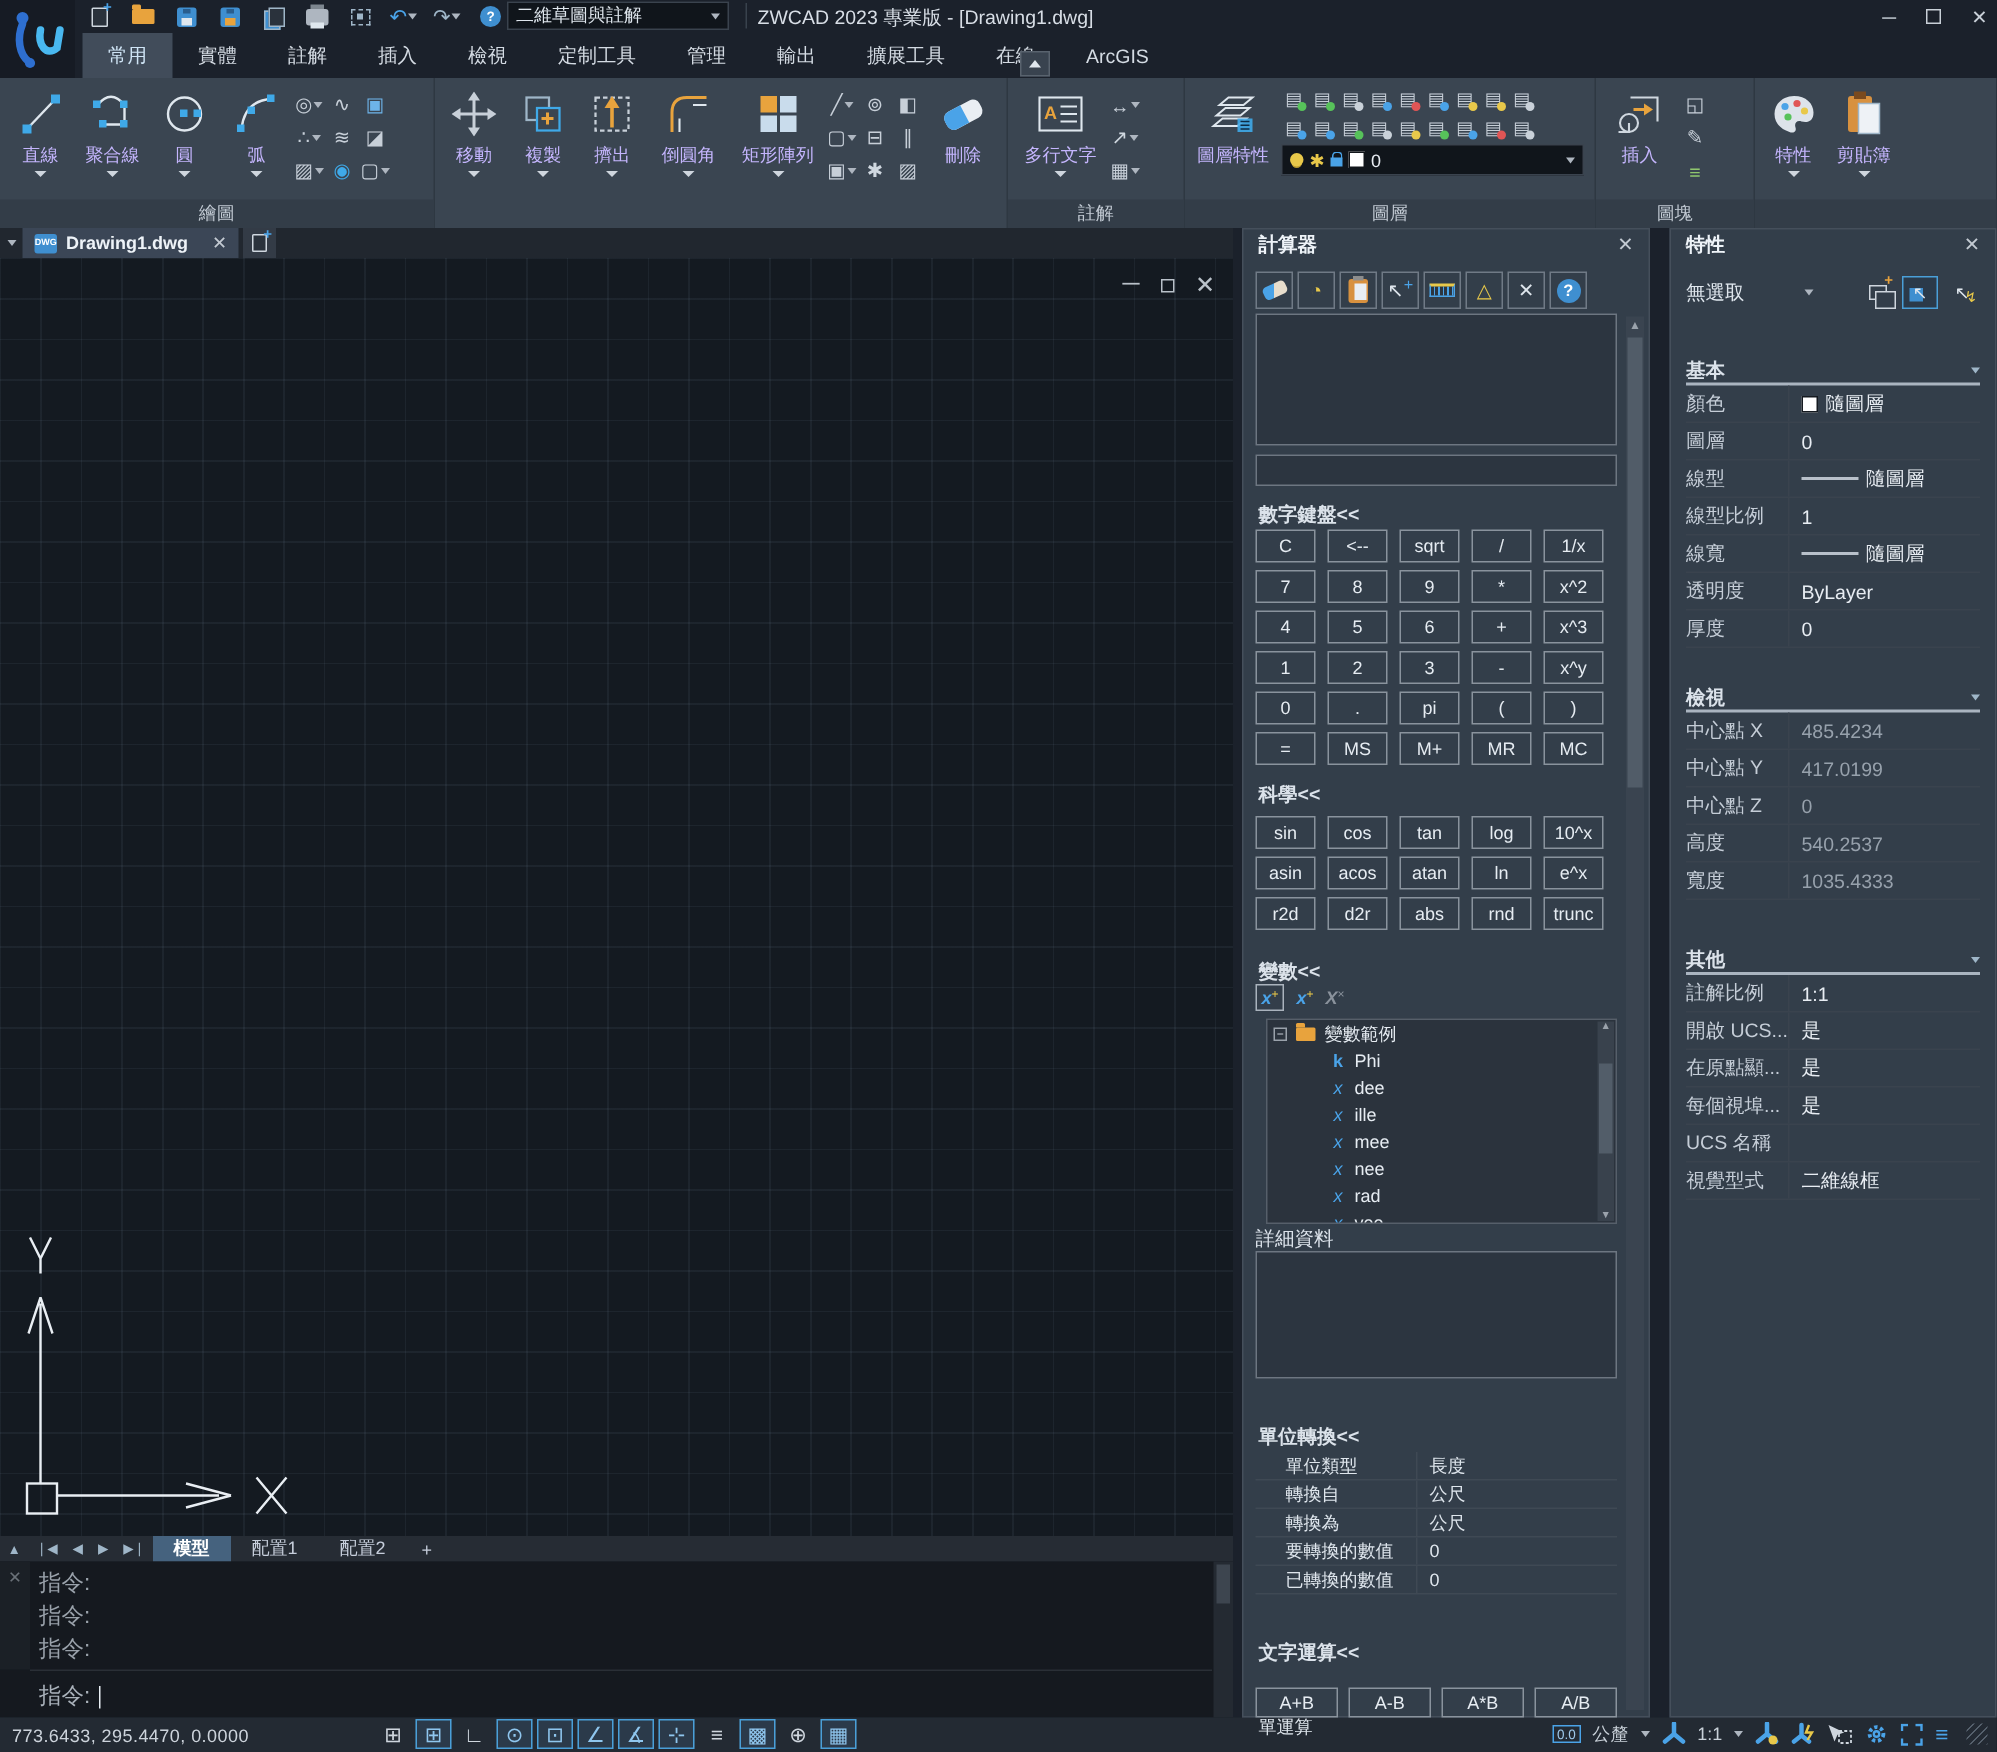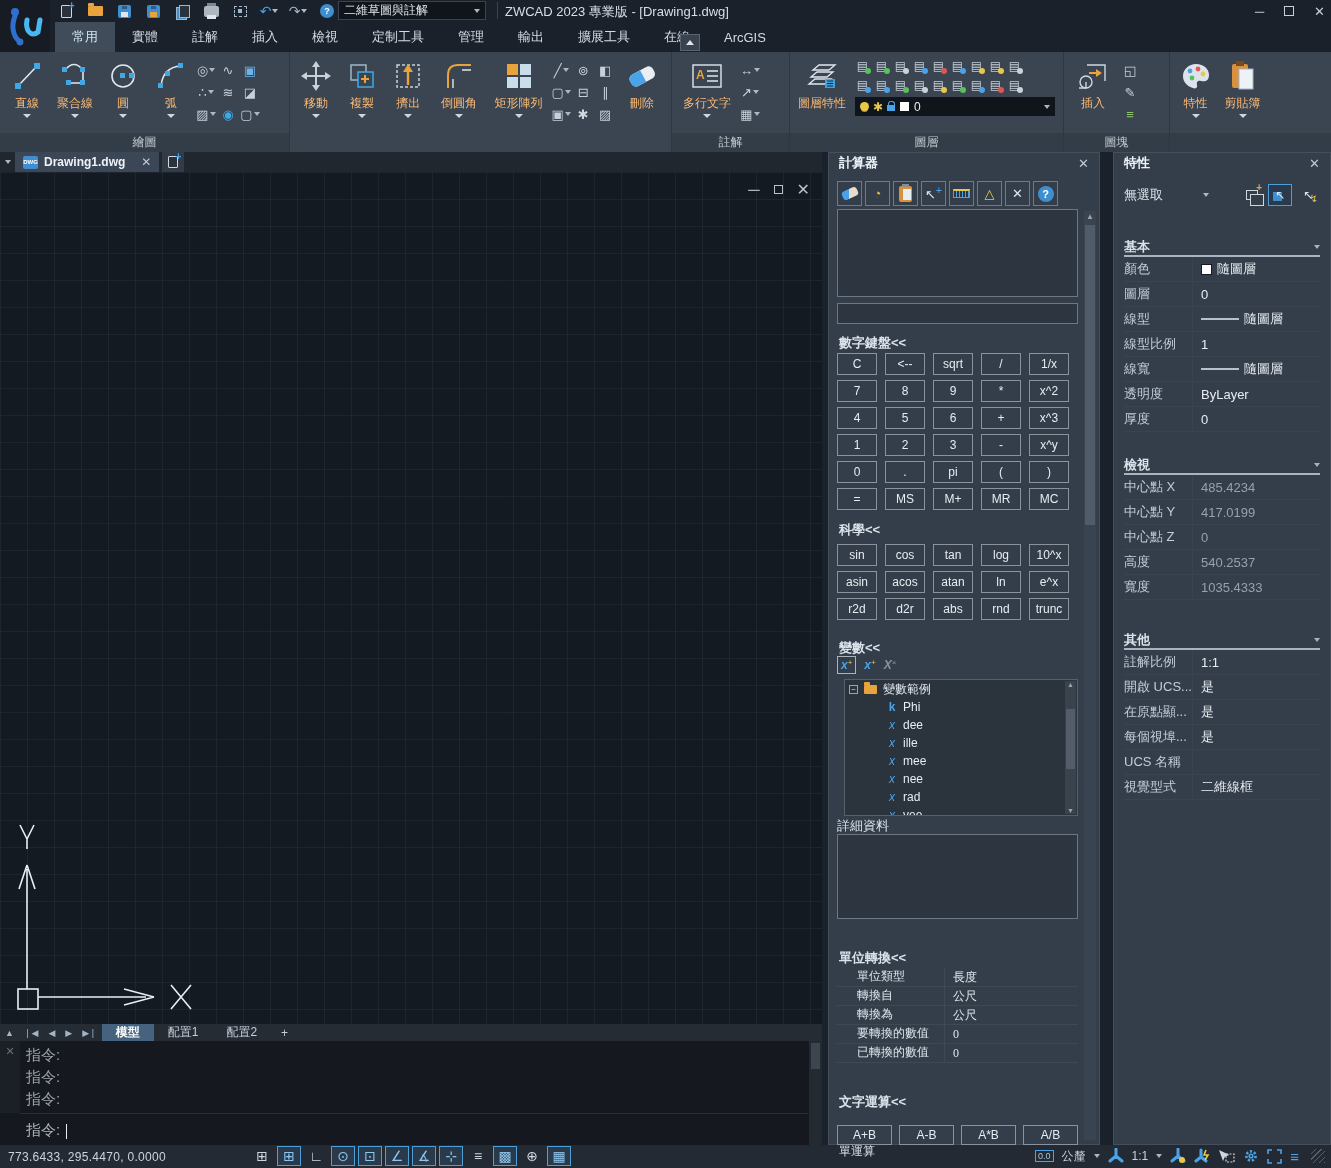--- a/index.html
+++ b/index.html
@@ -43,21 +43,21 @@
   .rtab.active { background:#414c5a; color:#cfe4f5; }
   #ribbon-collapse { width:20px; height:17px; margin:6px 0 0 8px; background:#39434f; border:1px solid #59636e; display:flex; align-items:center; justify-content:center; }
   #ribbon-collapse i { width:0; height:0; border-left:4px solid transparent; border-right:4px solid transparent; border-bottom:5px solid #dfe6ed; }
   
   #ribbon { position:absolute; left:0; top:52px; width:1331px; height:100px; background:#3a4551; display:flex; }
   .rgroup { height:100px; display:flex; flex-direction:column; border-right:1px solid #2e3842; }
   .rcontent { flex:1; display:flex; align-items:flex-start; padding:4px 4px 0 4px; gap:2px; }
   .rfooter { height:19px; background:#333d48; font-size:12px; color:#c3cbd4; display:flex; align-items:center; justify-content:center; }
   .bigbtn { width:46px; height:76px; display:flex; flex-direction:column; align-items:center; justify-content:flex-start; gap:2px; padding-top:3px; }
   .bigbtn .bicon { height:34px; display:flex; align-items:center; justify-content:center; }
-  .bigbtn .blabel { font-size:12px; color:#fdba74; white-space:nowrap; }
+  .bigbtn .blabel { font-size:12px; color:#c4b5fd; white-space:nowrap; }
   .dd { width:0; height:0; border-left:4px solid transparent; border-right:4px solid transparent; border-top:4px solid #cfd6de; }
   .minicol { display:flex; flex-direction:column; gap:2px; padding-top:4px; }
   .minirow { display:flex; gap:2px; }
   .mini { min-width:20px; height:20px; display:inline-flex; align-items:center; justify-content:center; gap:1px; font-size:13px; color:#c7cfd8; position:relative; }
   .mdd { width:0; height:0; border-left:3px solid transparent; border-right:3px solid transparent; border-top:4px solid #aeb6c0; }
   .lmini { width:17px; height:19px; position:relative; font-size:12px; color:#c7cfd8; display:inline-flex; align-items:center; justify-content:center; }
   .lmini i { position:absolute; right:0; bottom:1px; width:6px; height:6px; border-radius:50%; }
   #layer-combo { width:202px; height:21px; margin-top:2px; background:#10151b; border:1px solid #3a434e; display:flex; align-items:center; gap:4px; padding:0 5px; font-size:12px; }
   .bulb { width:9px; height:9px; border-radius:50%; background:#e8c84a; box-shadow:0 2px 0 -1px #b89a2e; }
   .sun { color:#e8c84a; font-size:12px; line-height:1; }
@@ -139,21 +139,21 @@
   #vartree { position:absolute; left:15px; width:234px; background:#2b333d; border:1px solid #565f6a; overflow:hidden; }
   .vrow,.frow { height:18px; display:flex; align-items:center; gap:6px; font-size:12px; color:#e6ecf2; }
   .frow { padding-left:4px; } .vrow { padding-left:42px; }
   .expbox { width:9px; height:9px; border:1px solid #9aa2ab; color:#cfd6de; font-size:8px; line-height:7px; text-align:center; }
   .vletter { color:#4aa3e8; width:10px; text-align:center; }
   .vletter.x { font-style:italic; } .vletter.k { font-weight:bold; }
   #tree-scroll { position:absolute; right:1px; top:1px; bottom:1px; width:11px; background:#39424d; }
   #tree-scroll .thumb { position:absolute; left:1px; top:28px; width:9px; height:60px; background:#525d69; }
   #tree-scroll .a { position:absolute; left:2px; color:#9aa2ab; font-size:7px; }
   #unit-table { position:absolute; left:8px; width:241px; font-size:12px; }
-  .urow { height:19px; display:flex; align-items:flex-start; border-bottom:1px solid #3f4954;font-family:Liberation Serif, serif; }
+  .urow { height:19px; display:flex; align-items:flex-end; border-bottom:1px solid #3f4954; }
   .uk { width:107px; padding-left:20px; color:#dfe6ed; }
   .uv { flex:1; border-left:1px solid #3f4954; padding-left:8px; color:#dfe6ed; height:100%; display:flex; align-items:center; }
   #textops { position:absolute; left:8px; display:flex; gap:7px; }
   #textops .btn { width:55px; height:20px; }
   .plain-label { position:absolute; font-size:12px; font-weight:normal; color:#dfe6ed; }
   
   #props { left:1113px; width:218px; }
   #psel { position:absolute; left:10px; top:30px; right:10px; height:24px; display:flex; align-items:center; }
   #psel .name { font-size:13px; color:#dfe6ed; }
   #psel .ddm { margin-left:40px; }

